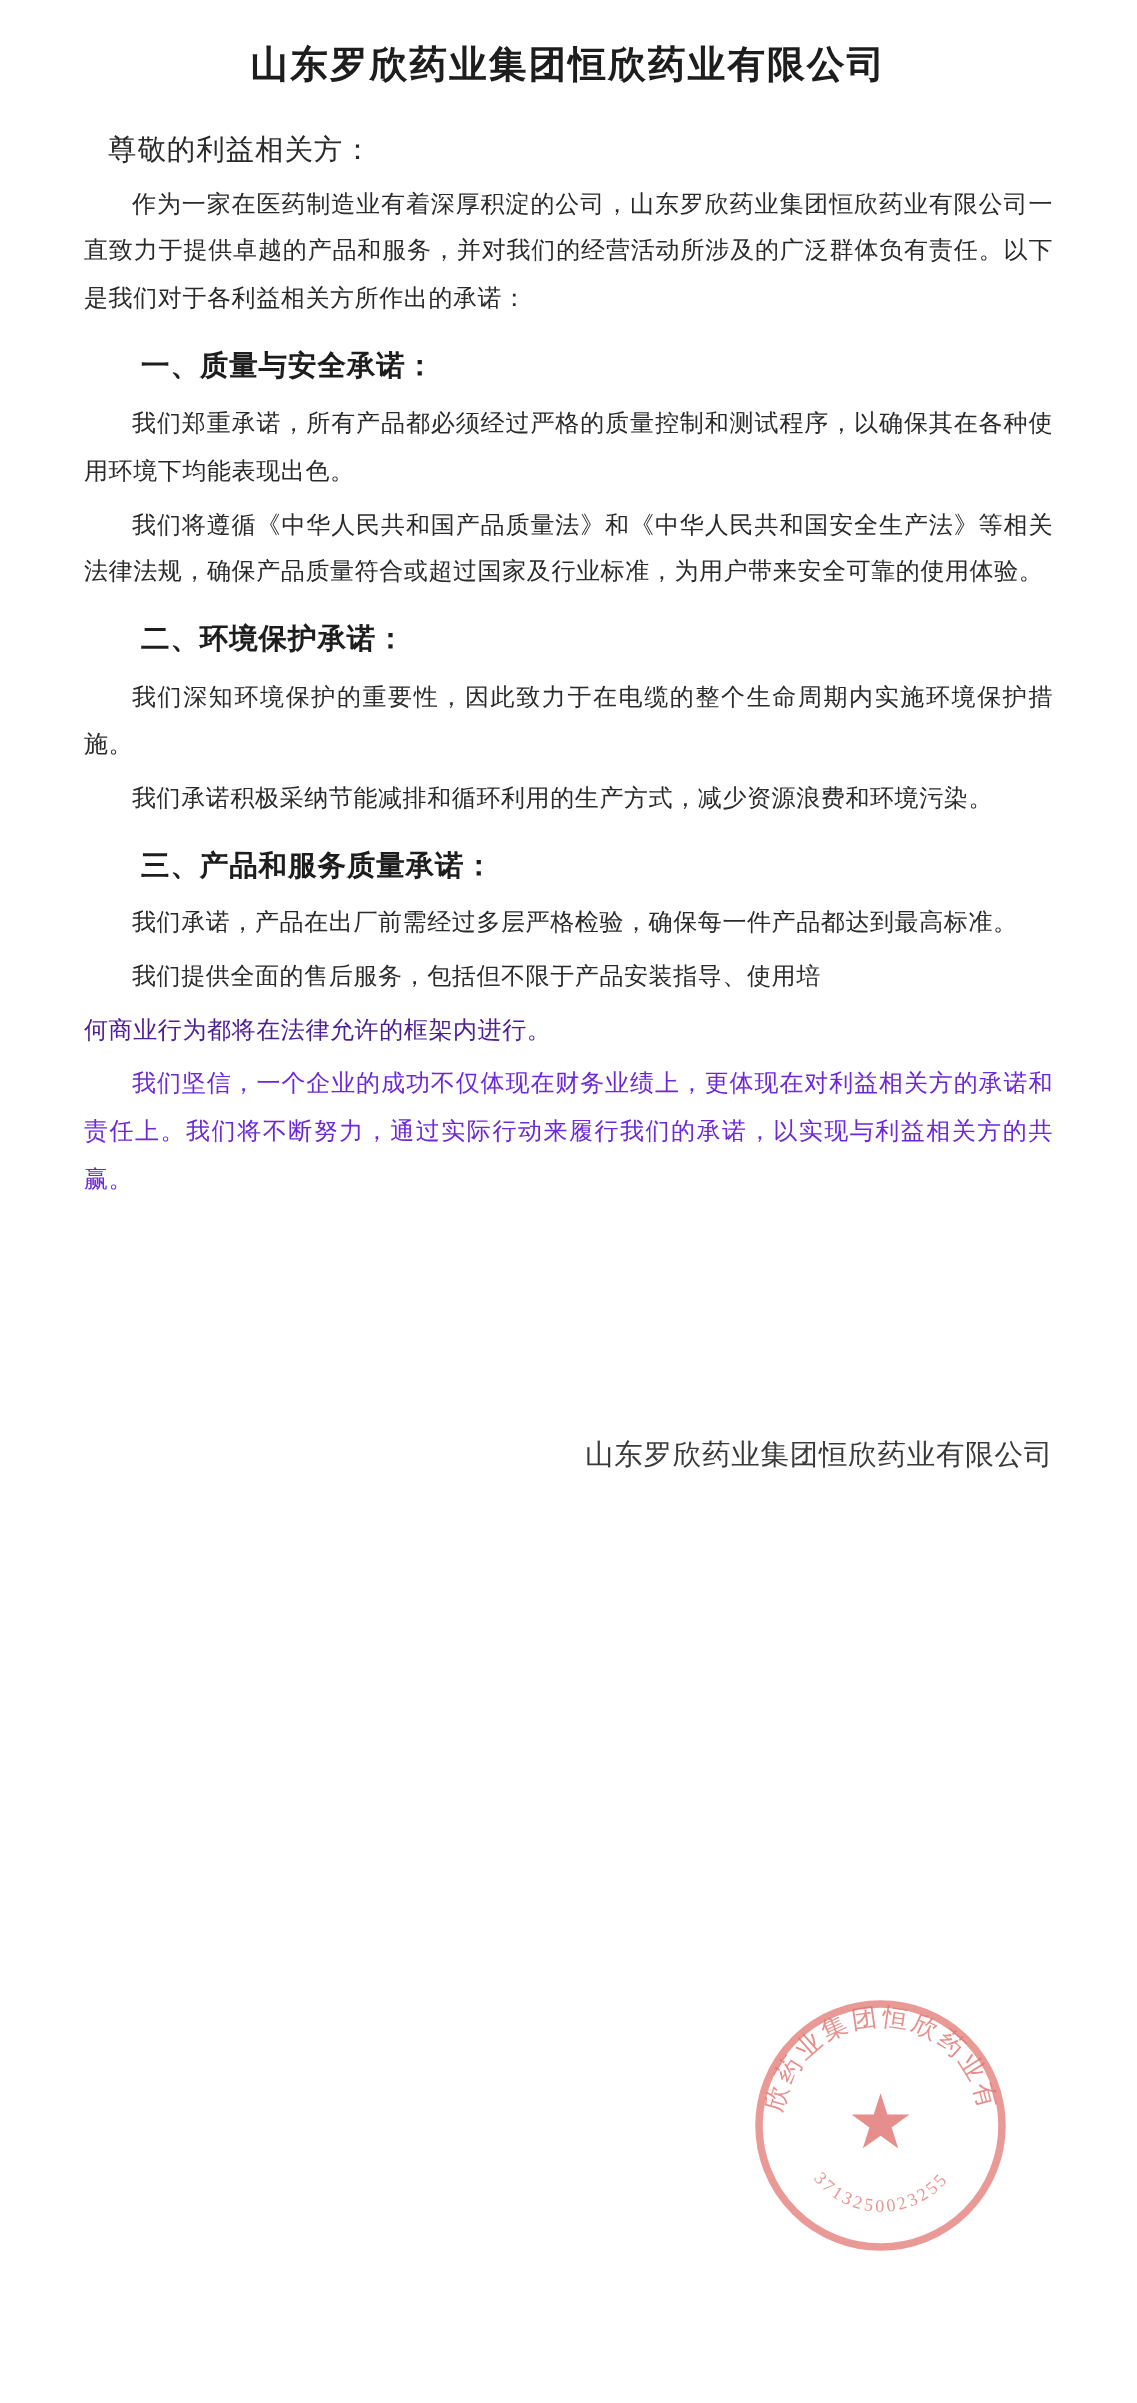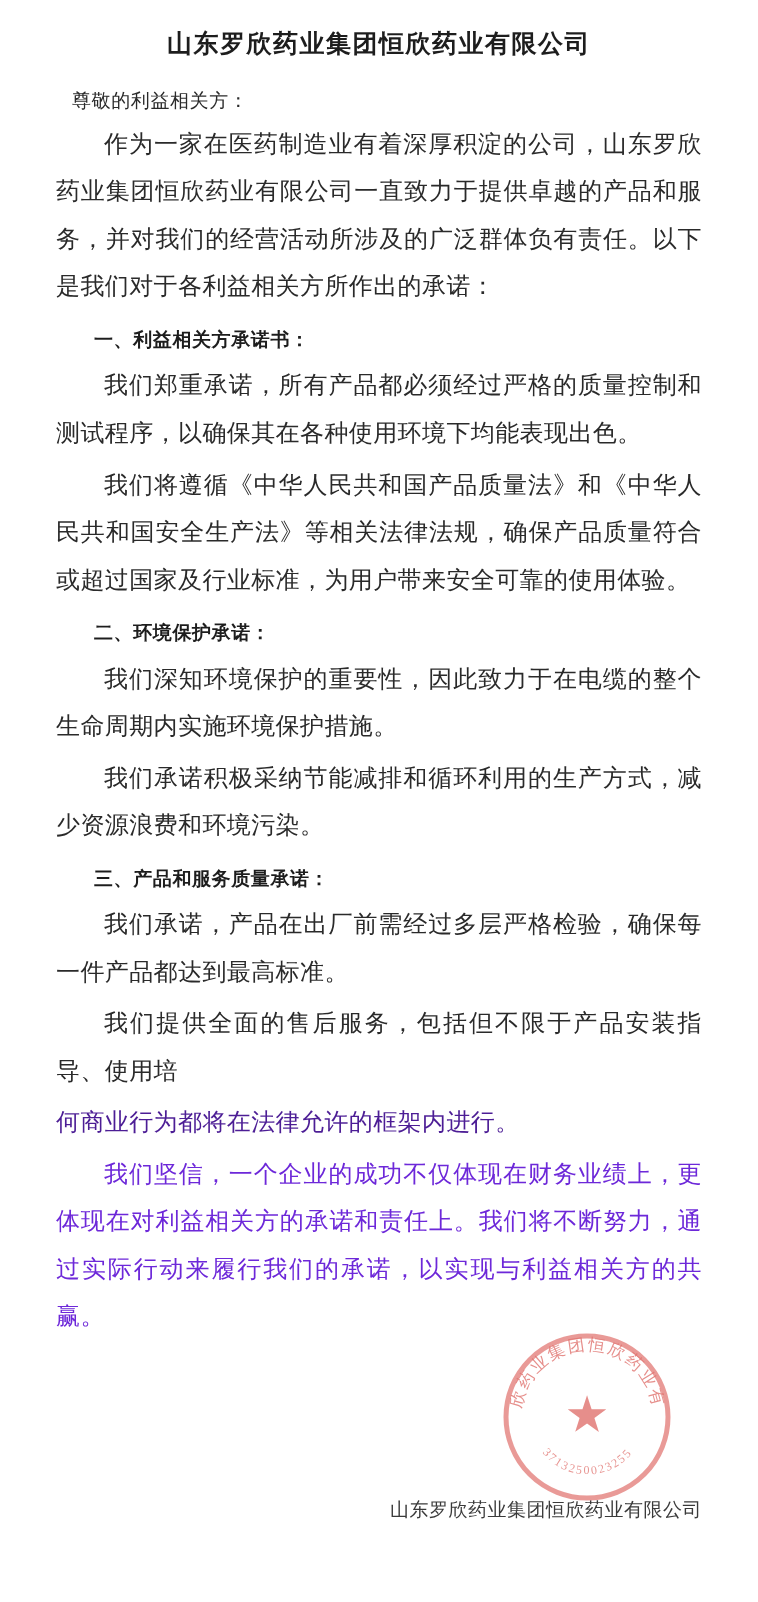--- a/index.html
+++ b/index.html
@@ -37,21 +37,21 @@
     line-height: 1.75;
     color: #1d1d1d;
   }
   .salutation {
     font-size: 19px;
     line-height: 1.95;
     margin: 4px 0 2px 16px;
     letter-spacing: 0.6px;
   }
   p.body-par {
-    font-size: 24px;
+    font-size: 16px;
     line-height: 1.98;
     text-align: justify;
     text-justify: inter-ideograph;
     text-indent: 2em;
     margin: 0 0 4px 0;
     letter-spacing: 0.4px;
   }
   p.section-head {
     font-size: 19px;
     font-weight: bold;
@@ -101,21 +101,21 @@
   <div class="doc">
 
     <div class="title-block">
       <div class="title-line">山东罗欣药业集团恒欣药业有限公司</div>
     </div>
 
     <div class="salutation">尊敬的利益相关方：</div>
 
     <p class="body-par">作为一家在医药制造业有着深厚积淀的公司，山东罗欣药业集团恒欣药业有限公司一直致力于提供卓越的产品和服务，并对我们的经营活动所涉及的广泛群体负有责任。以下是我们对于各利益相关方所作出的承诺：</p>
 
-    <p class="section-head">一、利益相关方承诺书：</p>
+    <p class="section-head">一、质量与安全承诺：</p>
     <p class="body-par">我们郑重承诺，所有产品都必须经过严格的质量控制和测试程序，以确保其在各种使用环境下均能表现出色。</p>
     <p class="body-par">我们将遵循《中华人民共和国产品质量法》和《中华人民共和国安全生产法》等相关法律法规，确保产品质量符合或超过国家及行业标准，为用户带来安全可靠的使用体验。</p>
 
     <p class="section-head">二、环境保护承诺：</p>
     <p class="body-par">我们深知环境保护的重要性，因此致力于在电缆的整个生命周期内实施环境保护措施。</p>
     <p class="body-par">我们承诺积极采纳节能减排和循环利用的生产方式，减少资源浪费和环境污染。</p>
 
     <p class="section-head">三、产品和服务质量承诺：</p>
     <p class="body-par">我们承诺，产品在出厂前需经过多层严格检验，确保每一件产品都达到最高标准。</p>
     <p class="body-par">我们提供全面的售后服务，包括但不限于产品安装指导、使用培</p>

